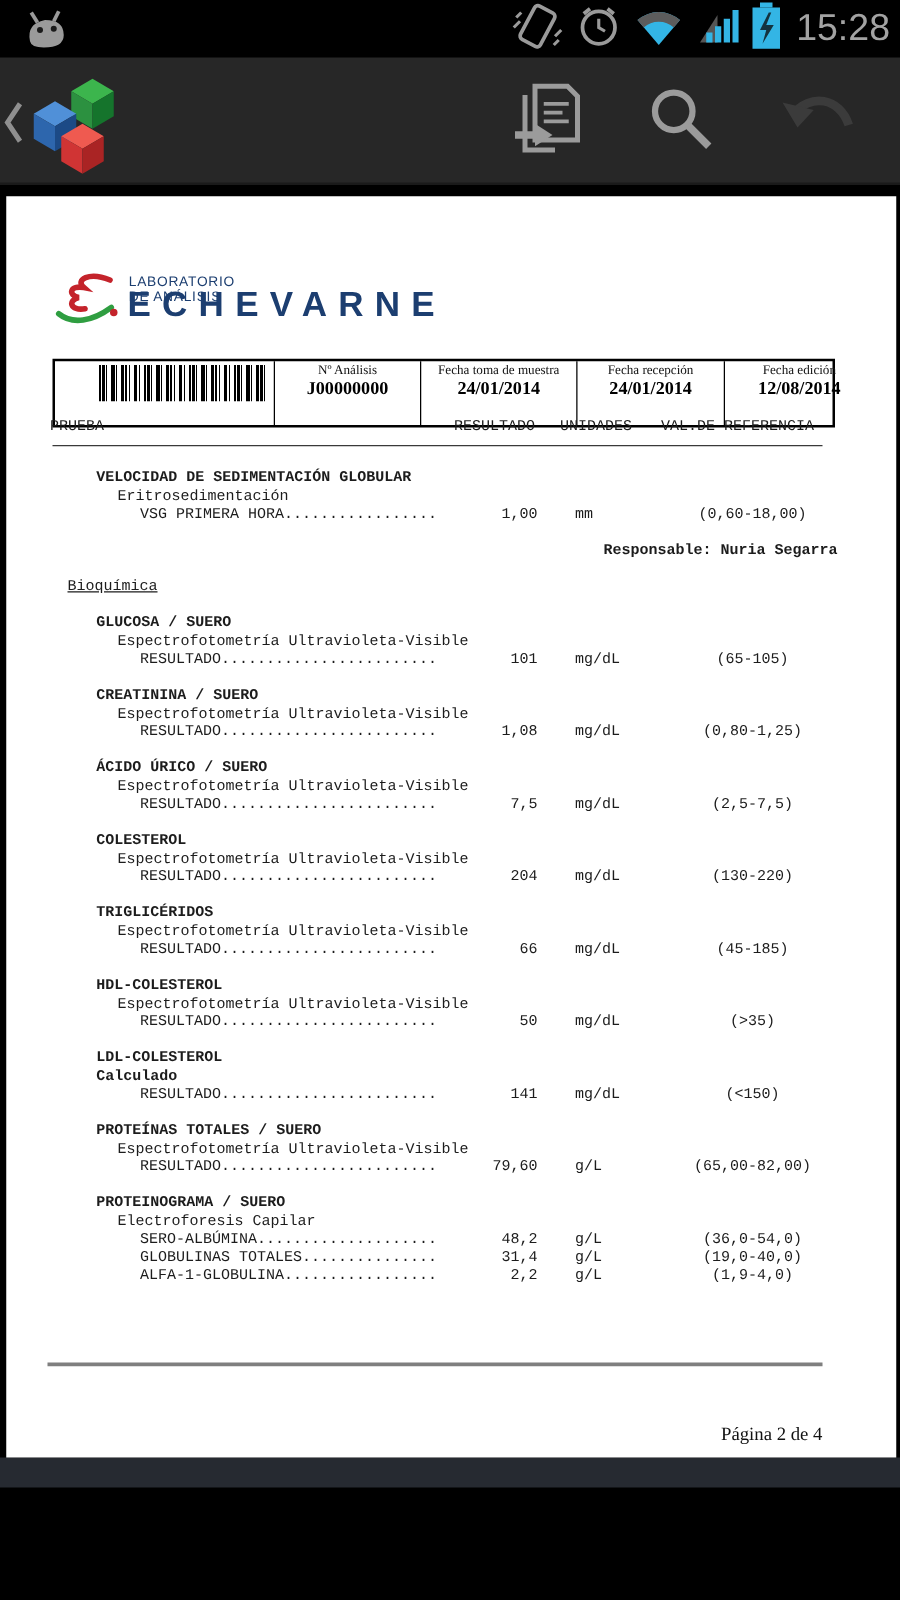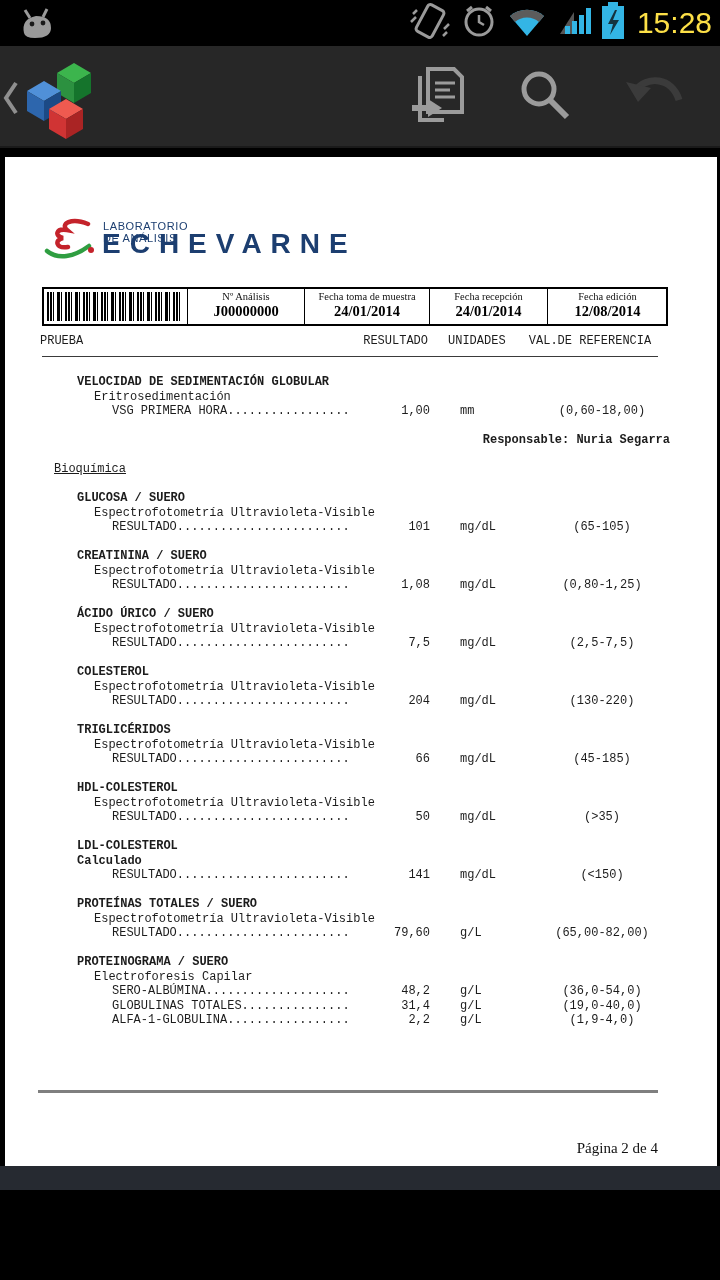--- a/index.html
+++ b/index.html
@@ -3,21 +3,21 @@
 <meta charset="utf-8">
 <style>
   * { margin:0; padding:0; box-sizing:border-box; }
   html,body { width:720px; height:1280px; background:#000; overflow:hidden;
               font-family:"Liberation Sans", sans-serif; }
 
   
   .statusbar { position:absolute; top:0; left:0; width:720px; height:46px; background:#000; }
   .sb-left { position:absolute; left:16px; top:6px; }
   .sb-right { position:absolute; right:4px; top:0; height:46px; display:flex; align-items:center; gap:9px; }
-  .sb-time { color:#fde047; font-size:30px; letter-spacing:0px; line-height:46px; padding:0 4px 0 2px; }
+  .sb-time { color:#a3a3a3; font-size:30px; letter-spacing:0px; line-height:46px; padding:0 4px 0 2px; }
 
   
   .toolbar { position:absolute; top:46px; left:0; width:720px; height:102px; background:#272727;
              border-bottom:2px solid #1a1a1a; }
   .tb-back { position:absolute; left:2px; top:34px; }
   .tb-logo { position:absolute; left:22px; top:9px; }
   .tb-spinner { position:absolute; left:337px; top:113px; width:0; height:0;
                 border-left:21px solid transparent; border-bottom:21px solid #8a8a8a; }
   .tb-btn { position:absolute; top:0; height:102px; width:100px; display:flex; align-items:center; justify-content:center; }
   .tb-export { left:390px; }
@@ -31,22 +31,22 @@
 
   
   .lab-logo { position:absolute; left:33px; top:58px; height:50px; }
   .lab-mark { position:absolute; left:5px; top:2px; }
   .lab-tagline { position:absolute; left:65px; top:5px; font-size:11px; font-weight:normal;
                  color:#1c3e70; letter-spacing:0.6px; }
   .lab-name { position:absolute; left:64px; top:15px; font-size:28px; font-weight:bold;
               color:#1c3e70; letter-spacing:9px; line-height:28px; }
 
   
-  .info-table { position:absolute; left:37px; top:130px; width:626px; height:39px;
-                border:2px solid #000; display:flex; }
+  .info-table { position:absolute; left:37px; top:130px; width:626px; height:55px;
+                border:2px solid #000; display:flex;padding-left:32px; }
   .info-cell { border-left:1px solid #000; flex:none; text-align:center; padding-top:2px; }
   .info-cell:first-child { border-left:none; }
   .cell-label { font-family:"Liberation Serif", serif; font-size:10.5px; color:#111; line-height:12px; }
   .cell-value { font-family:"Liberation Serif", serif; font-size:14.5px; font-weight:bold; color:#000; line-height:17px; }
   .barcode-cell { width:143px; padding:3px; }
   .barcode { width:136px; height:29px;
     background:repeating-linear-gradient(90deg,#000 0 2px,#fff 2px 3px,#000 3px 5px,#fff 5px 6px,
       #000 6px 7px,#fff 7px 10px,#000 10px 13px,#fff 13px 14px,#000 14px 15px,#fff 15px 18px); }
 
   

